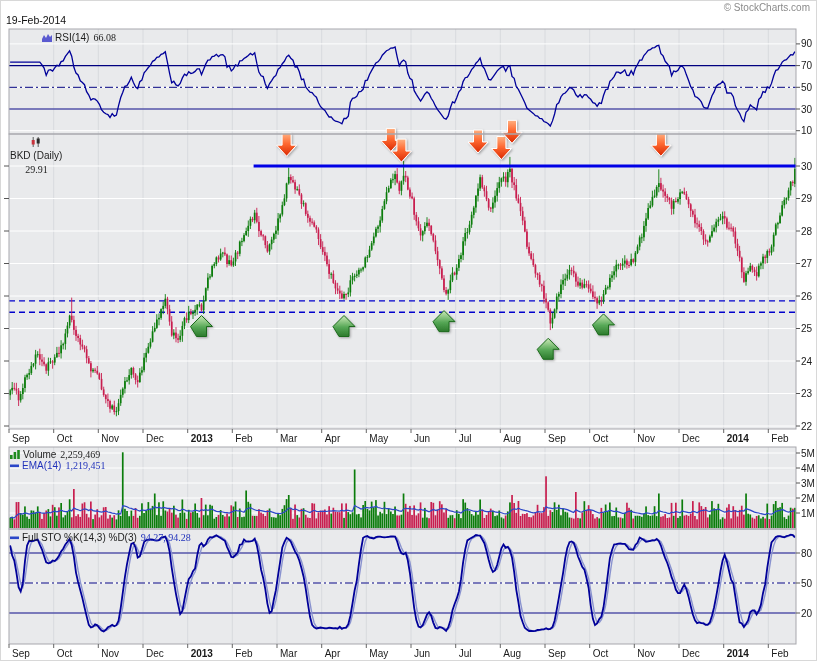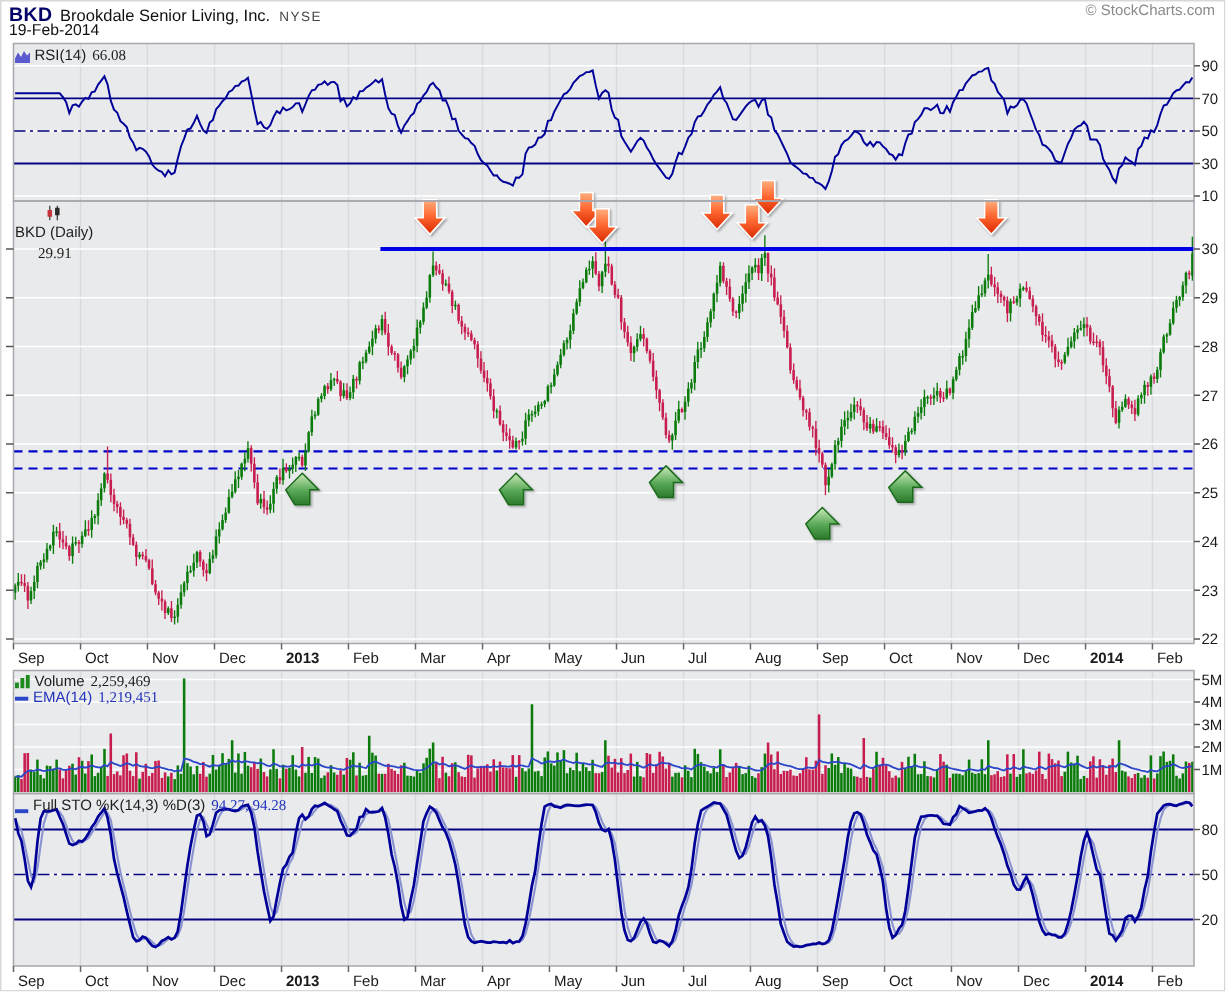--- a/index.html
+++ b/index.html
@@ -1396,28 +1396,25 @@
       <line x1="722.7" y1="428" x2="722.7" y2="432" stroke="#666" stroke-width="1"></line>
       <line x1="722.7" y1="643" x2="722.7" y2="647" stroke="#666" stroke-width="1"></line>
       <text x="725.7" y="441" font-size="10" font-weight="bold" fill="#1a1a1a" font-family="Liberation Sans, DejaVu Sans, sans-serif">2014</text>
       <text x="725.7" y="656" font-size="10" font-weight="bold" fill="#1a1a1a" font-family="Liberation Sans, DejaVu Sans, sans-serif">2014</text>
       <line x1="767.3" y1="428" x2="767.3" y2="432" stroke="#666" stroke-width="1"></line>
       <line x1="767.3" y1="643" x2="767.3" y2="647" stroke="#666" stroke-width="1"></line>
       <text x="770.3" y="441" font-size="10" fill="#1a1a1a" font-family="Liberation Sans, DejaVu Sans, sans-serif">Feb</text>
       <text x="770.3" y="656" font-size="10" fill="#1a1a1a" font-family="Liberation Sans, DejaVu Sans, sans-serif">Feb</text>
     </svg>
 
-  <div class="hdr-row1">
-    <span class="sym">BKD</span><span class="coname">Brookdale Senior Living, Inc.</span><span class="exch">NYSE</span>
-  </div>
   <div class="copyright">© StockCharts.com</div>
   <div class="hdr-row2">19-Feb-2014</div>
 
 
-  <div class="pane-label" style="left:9px;top:31px;">
+  <div class="pane-label" style="left:9px;top:31px;padding-left:32px;">
     <svg class="icn" width="10" height="9">
         <path d="M0,9 L0,6 2,2 4,5 6,1 8,4 10,2 10,9 Z" fill="#5a5ad0"></path>
       </svg>
     <span>RSI(14)</span>
     <span class="val">66.08</span>
   </div>
 
   <div class="pane-label" style="left:9px;top:136px;flex-direction:column;">
     <svg class="icn" width="10" height="10">
       <line x1="2.2" y1="0" x2="2.2" y2="10" stroke="#333" stroke-width="0.8"></line>
@@ -1439,20 +1436,20 @@
     <span class="val">2,259,469</span>
   </div>
   <div class="pane-label blue" style="left:9px;top:459px;">
     <svg class="icn" width="9" height="4">
         <rect x="0" y="0.5" width="9" height="2.6" fill="#2b46c8"></rect>
       </svg>
     <span>EMA(14)</span>
     <span class="val">1,219,451</span>
   </div>
 
-  <div class="pane-label" style="left:9px;top:531px;align-items:flex-end;">
+  <div class="pane-label" style="left:9px;top:531px;">
     <svg class="icn" width="9" height="4">
         <rect x="0" y="0.5" width="9" height="2.6" fill="#2b46c8"></rect>
       </svg>
     <span>Full STO %K(14,3) %D(3)</span>
     <span class="val blue">94.27, 94.28</span>
   </div>
 </div>
 
 </body></html>

